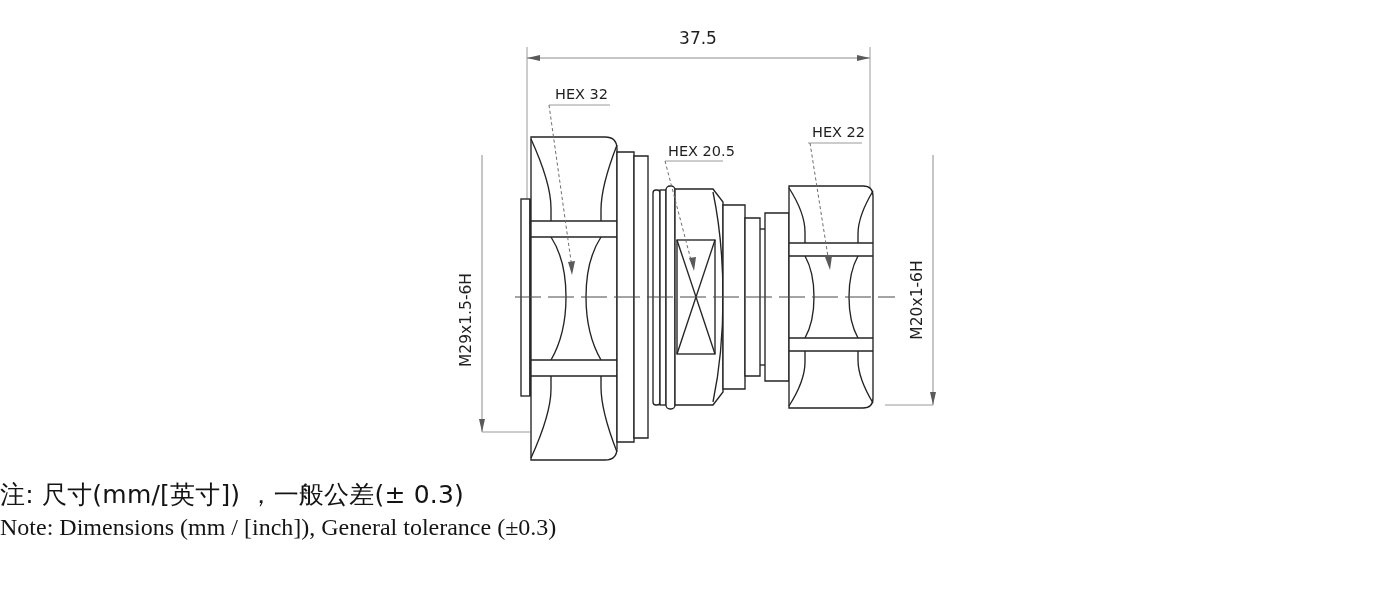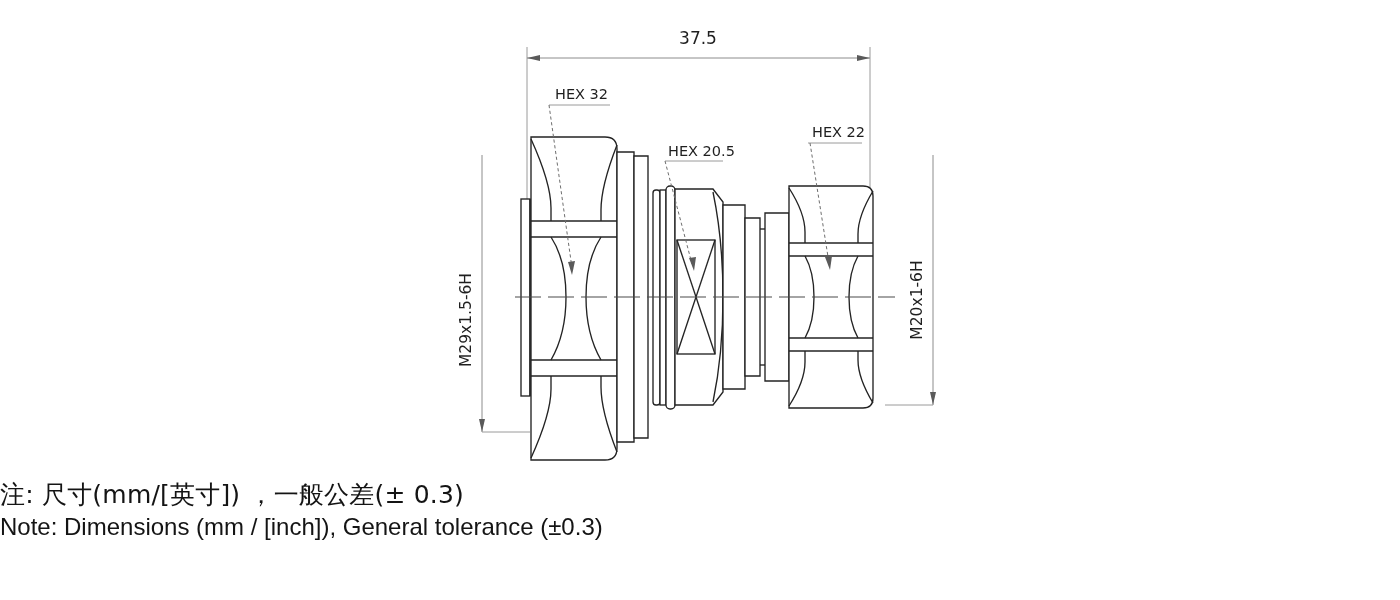--- a/index.html
+++ b/index.html
@@ -93,21 +93,21 @@
   }
   .note-line-cn {
     font-family: "DejaVu Sans", "Liberation Sans", sans-serif;
     font-size: 25px;
     color: #141414;
     line-height: 1.32;
     letter-spacing: 0.2px;
     white-space: pre;
   }
   .note-line-en {
-    font-family: Liberation Sans, sans-serif;
+    font-family: Liberation Serif, serif;
     font-size: 24px;
     color: #141414;
     line-height: 1.34;
     white-space: pre;
   }
 </style>
 </head>
 <body>
 
 <div id="drawing-root">

